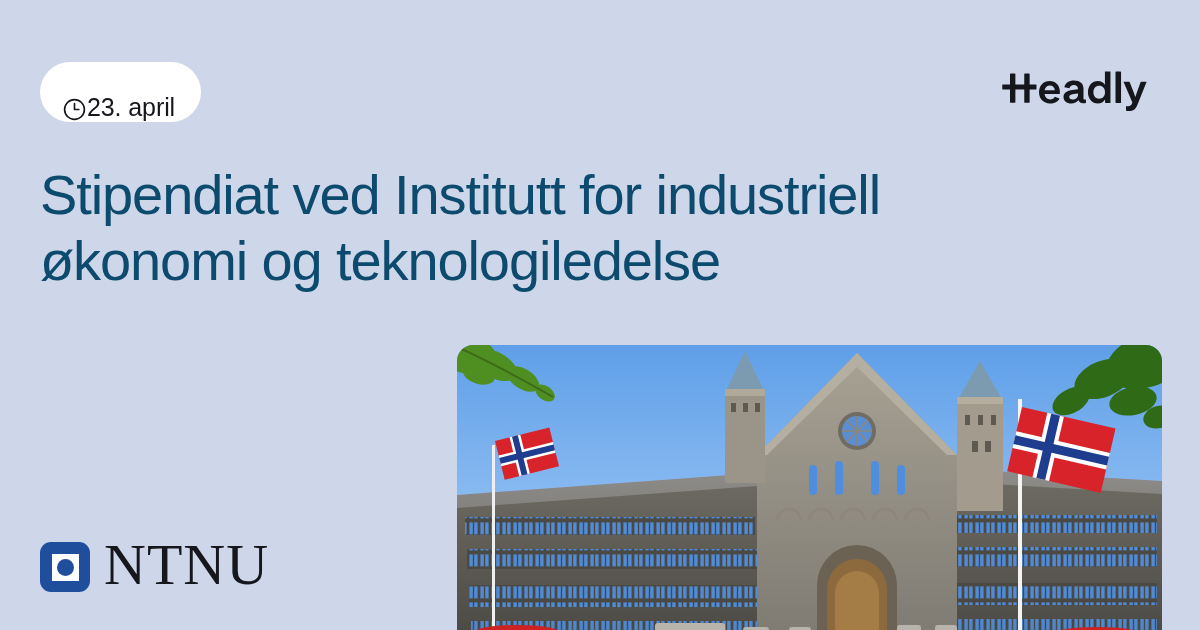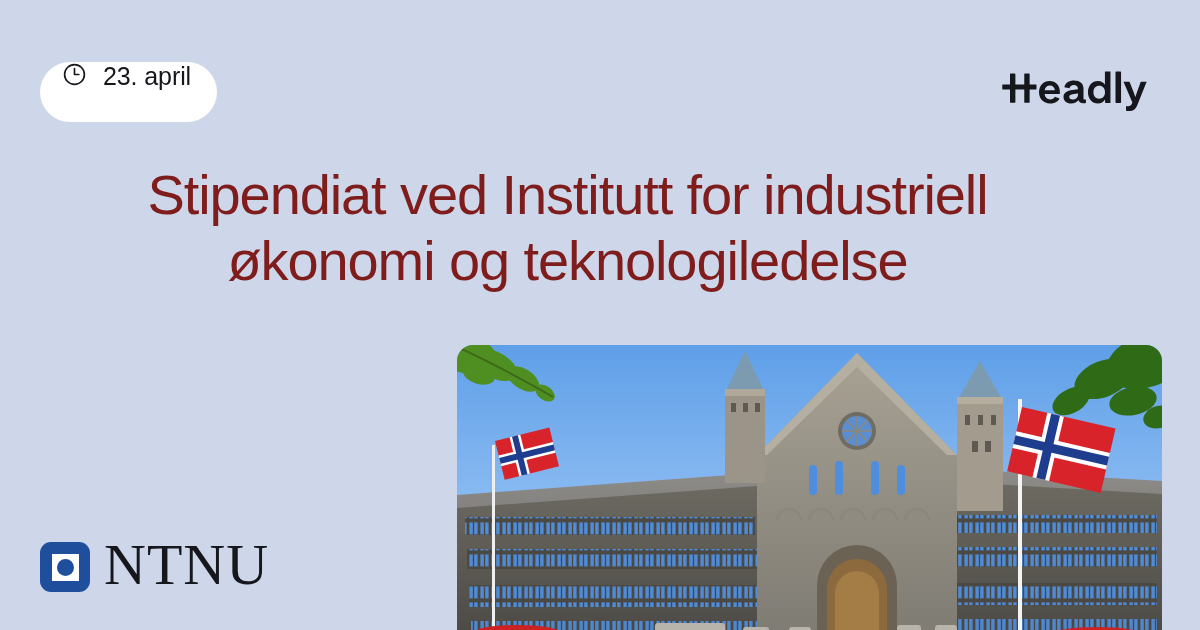--- a/index.html
+++ b/index.html
@@ -14,22 +14,22 @@
     font-family:"Liberation Sans", sans-serif;
     position:relative;
   }
 
   
   .date-pill {
     position:absolute;
     left:40px; top:62px;
     height:60px;
     display:flex;
-    align-items:flex-start;
-    gap:16px;
+    align-items:flex-end;
+    gap:0;
     padding:0 26px 0 22px;
     background:#ffffff;
     border-radius:999px;
   }
   .clock-icon { width:25px; height:25px; display:block; flex:none; }
   .date-label {
     font-size:25px;
     color:#15171c;
     letter-spacing:-0.1px;
     white-space:nowrap;
@@ -46,23 +46,22 @@
   .brand svg { height:44px; display:block; }
 
   
   .headline {
     position:absolute;
     left:40px; top:162px;
     width:1055px;
     font-size:56px;
     line-height:1.18;
     font-weight:400;
-    color:#7f1d1d;
+    color:#0c4a6e;
     letter-spacing:-1.1px;
-    text-align:center;
   }
 
   
   .ntnu-logo {
     position:absolute;
     left:40px; bottom:32px;
     display:flex;
     align-items:center;
     gap:14px;
     justify-content:space-between;

